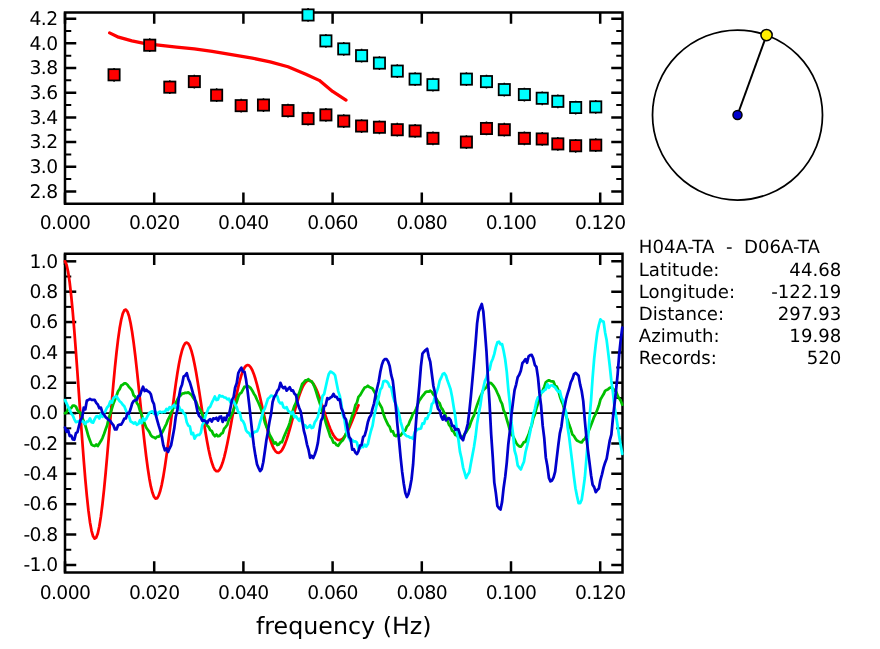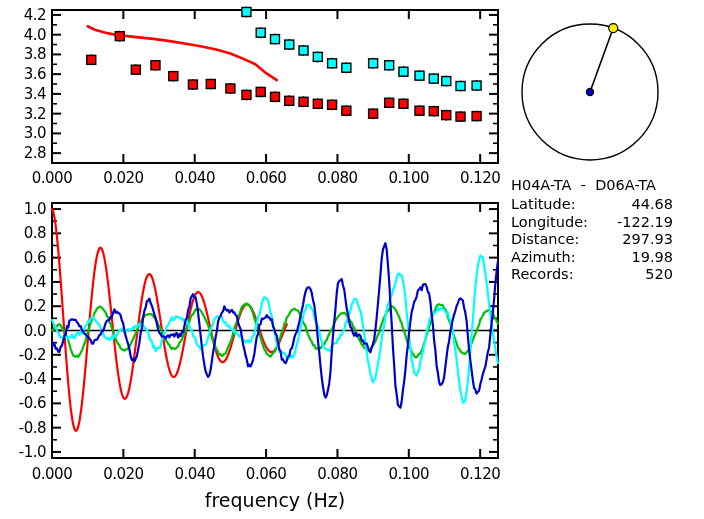--- a/index.html
+++ b/index.html
@@ -253,21 +253,21 @@
     <svg id="svg-circle" width="199" height="180">
         <g>
           <circle cx="85" cy="92" r="68" class="circle-outline"></circle>
           <line x1="85" y1="92" x2="108.23506333662087" y2="28.092787326130264" class="az-line"></line>
           <circle cx="108.23506333662087" cy="28.092787326130264" r="4.5" fill="#ffee00" stroke="#000000" stroke-width="1.2"></circle>
           <circle cx="85" cy="92" r="3.6" fill="#0000cc" stroke="#000000" stroke-width="1.2"></circle>
         </g>
       </svg>
   </div>
 
-  <div class="panel" style="left:505px; top:176px; width:199px; height:120px;">
+  <div class="panel" style="left:505px; top:188px; width:199px; height:120px;">
     <svg id="svg-info" width="199" height="120">
         <g>
           <text x="6" y="14" class="info-text">H04A-TA  -  D06A-TA</text>
           <text x="6" y="33" class="info-text">Latitude:</text>
           <text x="168" y="33" text-anchor="end" class="info-text">44.68</text>
           <text x="6" y="50.5" class="info-text">Longitude:</text>
           <text x="168" y="50.5" text-anchor="end" class="info-text">-122.19</text>
           <text x="6" y="68" class="info-text">Distance:</text>
           <text x="168" y="68" text-anchor="end" class="info-text">297.93</text>
           <text x="6" y="85.5" class="info-text">Azimuth:</text>

